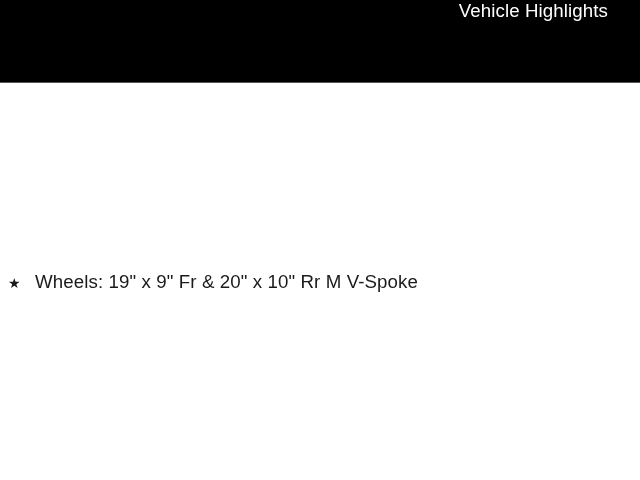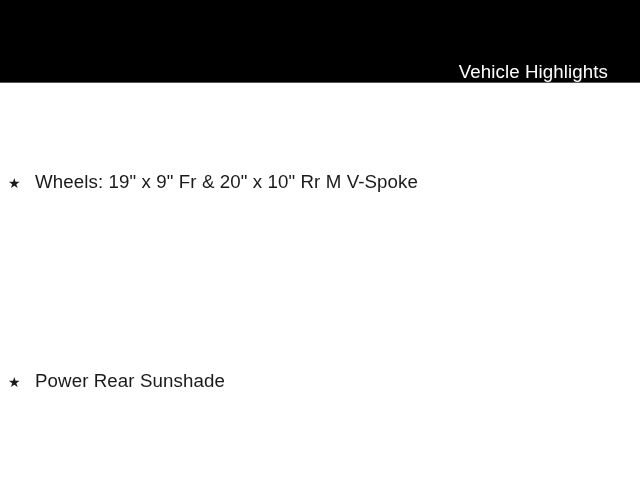--- a/index.html
+++ b/index.html
@@ -13,21 +13,21 @@
     background: #ffffff;
     font-family: "Liberation Sans", "DejaVu Sans", sans-serif;
   }
   .header-bar {
     box-sizing: border-box;
     width: 640px;
     height: 83px;
     background: #000000;
     border-bottom: 1px solid #565656;
     display: flex;
-    align-items: flex-end;
+    align-items: flex-start;
     justify-content: flex-end;
     padding-right: 32px;
   }
   .header-title {
     color: #ffffff;
     font-size: 18.7px;
     line-height: 1.15;
     letter-spacing: 0.1px;
     white-space: nowrap;
   }
@@ -67,21 +67,15 @@
 
 <div class="highlights-list">
 
   <div class="highlight-row">
     <span class="highlight-line">
       <span class="star-icon">★</span>
       <span class="highlight-label">Wheels: 19" x 9" Fr &amp; 20" x 10" Rr M V-Spoke</span>
     </span>
   </div>
 
-  <div class="highlight-row">
-    <span class="highlight-line">
-      <span class="star-icon">★</span>
-      <span class="highlight-label">Power Rear Sunshade</span>
-    </span>
-  </div>
 
 
 </div>
 
 </body></html>

